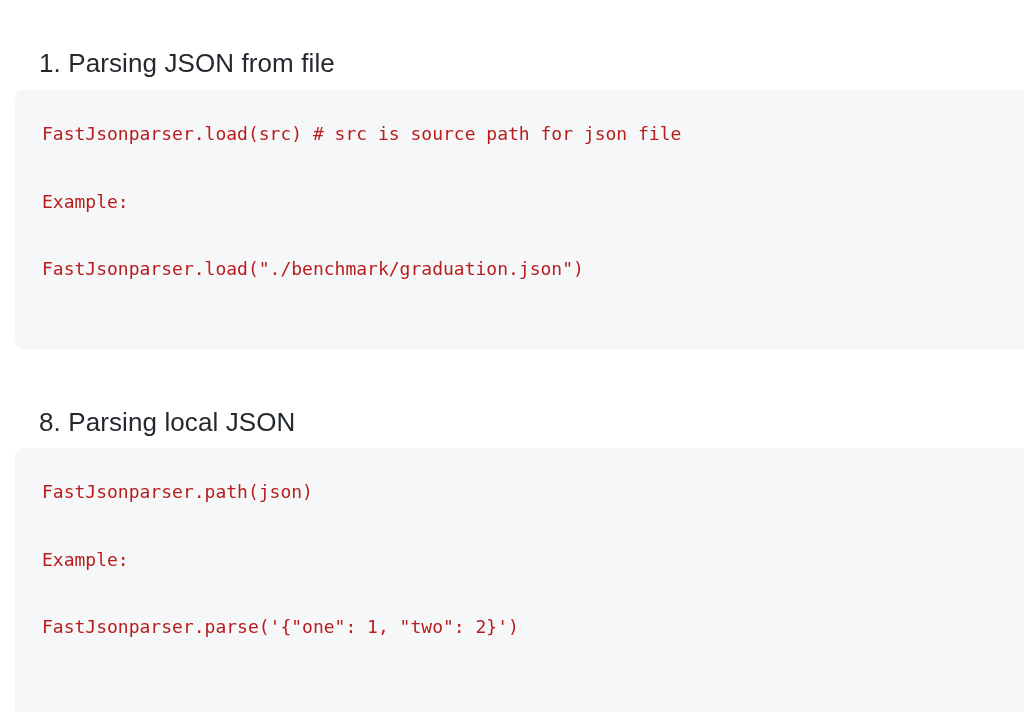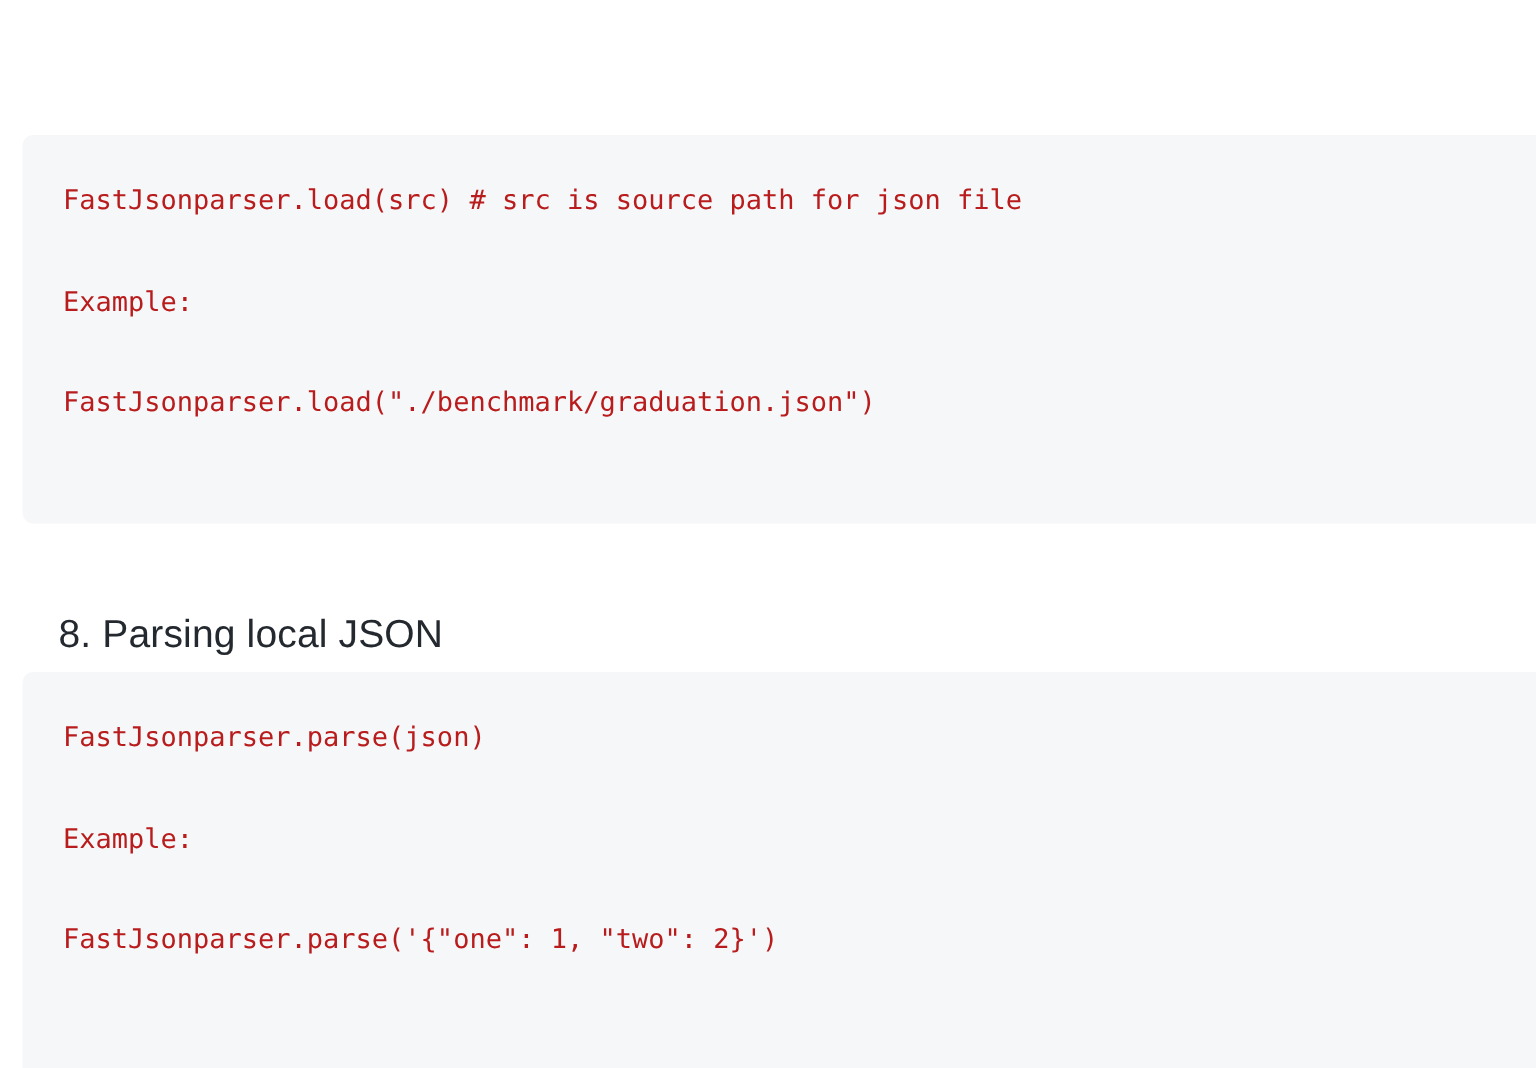--- a/index.html
+++ b/index.html
@@ -63,28 +63,29 @@
 
   #code-block-2 .code-line:nth-of-type(1) { top: 35px; }
   #code-block-2 .code-line:nth-of-type(2) { top: 103px; }
   #code-block-2 .code-line:nth-of-type(3) { top: 170px; }
 </style>
 </head>
 <body>
 
 <div class="page">
 
+  <h2 class="section-heading" id="heading-1">1. Parsing JSON from file</h2>
 
   <div class="code-block" id="code-block-1">
     <div class="code-line">FastJsonparser.load(src) # src is source path for json file</div>
     <div class="code-line">Example:</div>
     <div class="code-line">FastJsonparser.load("./benchmark/graduation.json")</div>
   </div>
 
   <h2 class="section-heading" id="heading-2">8. Parsing local JSON</h2>
 
   <div class="code-block" id="code-block-2">
-    <div class="code-line">FastJsonparser.parse(json)</div>
+    <div class="code-line">FastJsonparser.path(json)</div>
     <div class="code-line">Example:</div>
     <div class="code-line">FastJsonparser.parse('{"one": 1, "two": 2}')</div>
   </div>
 
 </div>
 
 </body></html>

